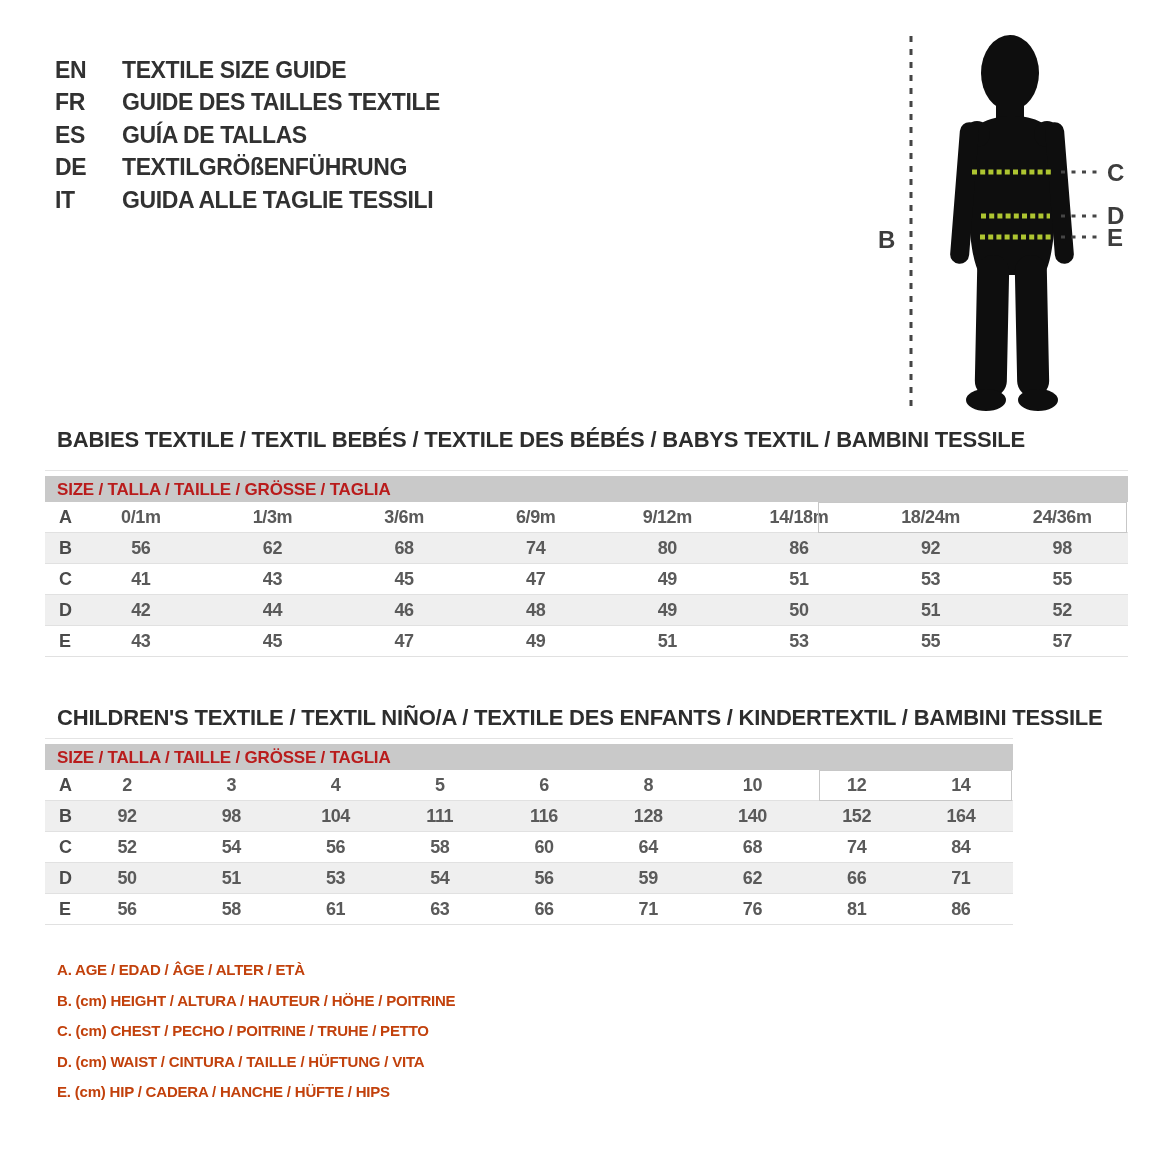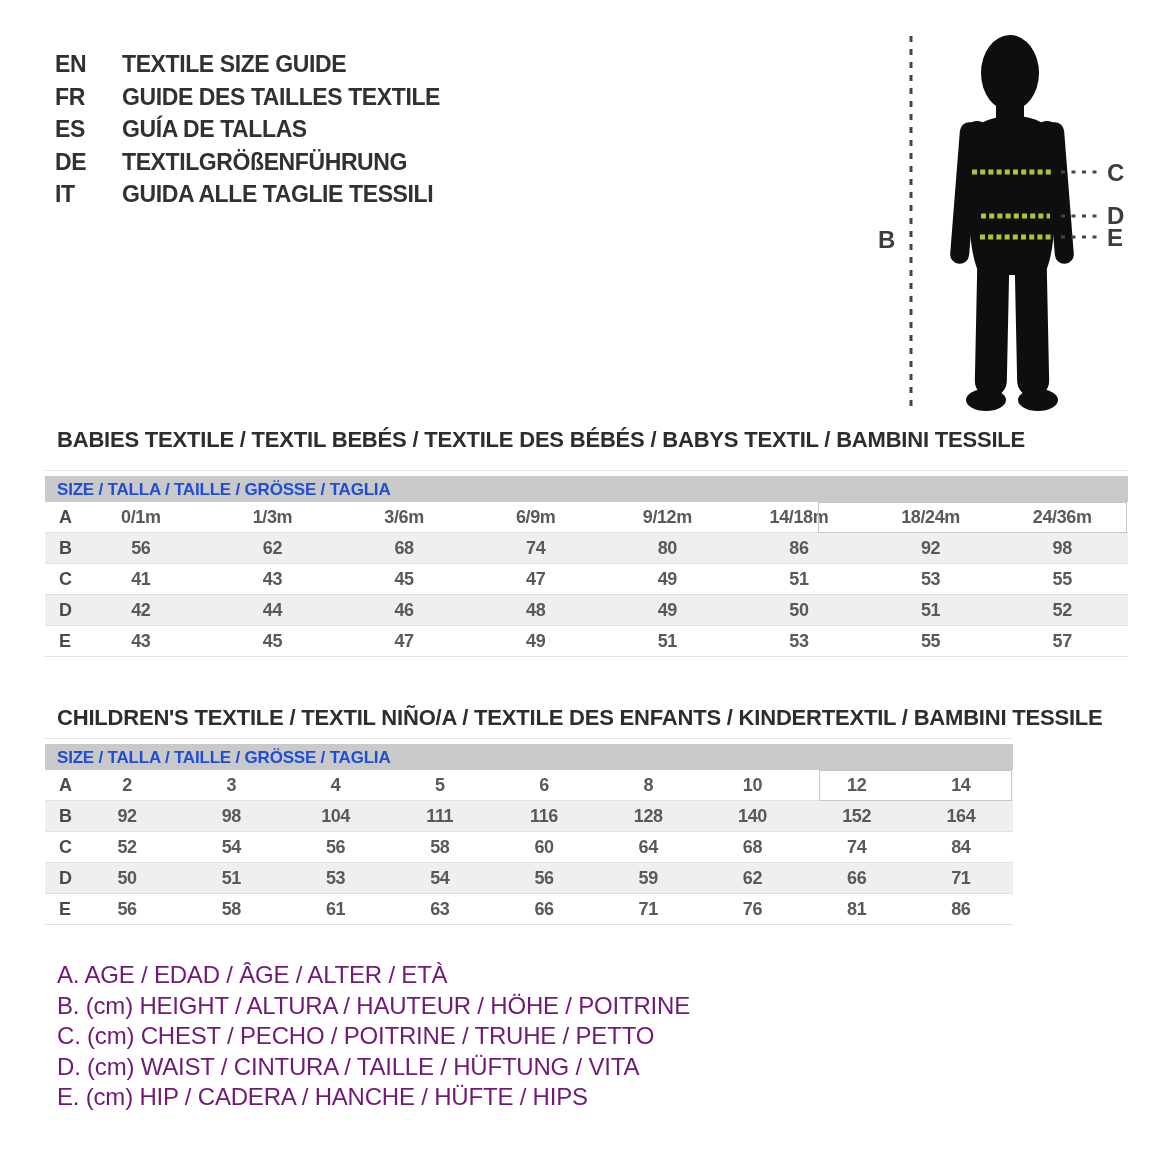--- a/index.html
+++ b/index.html
@@ -1,51 +1,51 @@
 <!DOCTYPE html>
 <html><head>
 <meta charset="utf-8">
 <style>
   * { margin:0; padding:0; box-sizing:border-box; }
   html,body { width:1160px; height:1160px; background:#ffffff; }
   body { position:relative; font-family:"Liberation Sans", sans-serif; color:#303030; overflow:hidden; }
 
   
   .lang-block { position:absolute; left:55px; top:51px; }
-  .lang-row { display:flex; align-items:flex-start; height:32.6px; font-weight:bold; font-size:23px; letter-spacing:-0.4px; color:#313131; }
+  .lang-row { display:flex; align-items:flex-end; height:32.6px; font-weight:bold; font-size:23px; letter-spacing:-0.4px; color:#313131; }
   .lang-code { width:67px; flex:0 0 67px; }
 
   
   .figure-wrap { position:absolute; left:860px; top:20px; width:300px; height:410px; }
   .fig-label { font-family:"Liberation Sans", sans-serif; font-weight:bold; font-size:24px; fill:#3d3d3d; letter-spacing:-0.5px; }
 
   
   .section-title { position:absolute; left:57px; font-weight:bold; font-size:22px; letter-spacing:-0.2px; color:#2d2d2d; white-space:nowrap; }
   .title-babies { top:427px; }
   .title-children { top:705px;text-align:right; }
 
   
   .sizes-table { position:absolute; left:45px; }
   .babies-table { top:470px; width:1083px; }
   .children-table { top:738px; width:968px; }
   .table-rule { height:1px; background:#e4e4e4; margin-bottom:5px; }
-  .table-bar { height:26px; background:#c9c9c9; color:#1d4ed8; font-weight:bold; font-size:17px; line-height:27px; padding-left:12px; letter-spacing:-0.2px; }
+  .table-bar { height:26px; background:#c9c9c9; color:#b91c1c; font-weight:bold; font-size:17px; line-height:27px; padding-left:12px; letter-spacing:-0.2px; }
   .t-row { display:grid; height:31px; align-items:center; font-weight:bold; font-size:18px; color:#5a5a5a; letter-spacing:-0.4px; border-bottom:1px solid #e1e1e1; }
   .babies-table .t-row { grid-template-columns:30px repeat(8, 1fr); }
   .children-table .t-row { grid-template-columns:30px repeat(9, 1fr); }
   .t-row.band { background:#efefef; }
   .row-label { padding-left:14px; color:#4a4a4a; }
   .cell { text-align:center; }
   .sel-box { position:absolute; border:1px solid #c7c7c7; background:transparent; pointer-events:none; }
   .babies-box { left:773px; top:32px; width:309px; height:31px; }
   .children-box { left:774px; top:32px; width:193px; height:31px; }
 
   
   .legend { position:absolute; left:57px; top:961px; }
-  .legend-line { height:30.5px; font-weight:normal; font-size:24px; letter-spacing:-0.2px; color:#701a75; white-space:nowrap; }
+  .legend-line { height:30.5px; font-weight:bold; font-size:15px; letter-spacing:-0.2px; color:#c2410c; white-space:nowrap; }
 </style>
 </head>
 <body>
 
 <div class="lang-block">
   <div class="lang-row">
     <div class="lang-code">EN</div>
     <div class="lang-label">TEXTILE SIZE GUIDE</div>
   </div>
   <div class="lang-row">

